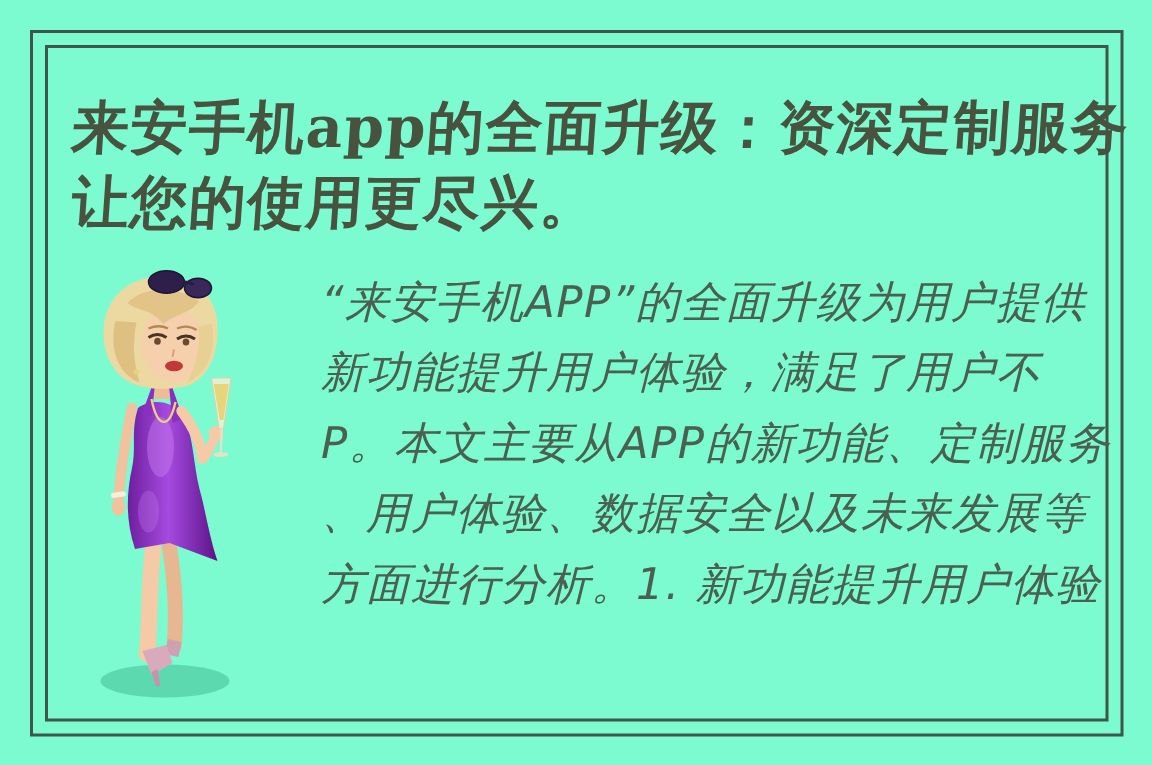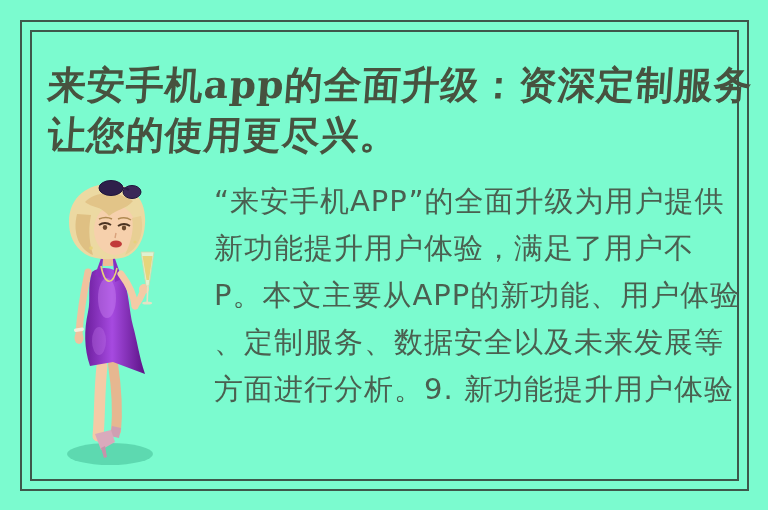--- a/index.html
+++ b/index.html
@@ -15,21 +15,21 @@
   .inner-frame{position:absolute;left:30px;top:30px;width:709px;height:451px;
     border:2px solid var(--frame-border);}
   .title{position:absolute;left:48px;top:60px;width:692px;
     color:var(--title-text);
     font-family:"DejaVu Serif",serif;font-weight:bold;
     font-size:38px;line-height:50px;letter-spacing:1px;}
   .title .t-line{display:block;white-space:nowrap;transform:skewX(-4deg);}
   .figure-wrap{position:absolute;left:55px;top:176px;width:112px;height:292px;}
   .body-text{position:absolute;left:214px;top:178px;width:534px;
     color:var(--body-text);font-size:29px;line-height:47px;letter-spacing:1px;}
-  .body-text .b-line{display:block;white-space:nowrap;}
+  .body-text .b-line{display:block;white-space:nowrap;font-style:italic;}
 </style>
 </head>
 <body>
 
 <div class="page">
 
   <div class="outer-frame"></div>
   <div class="inner-frame"></div>
 
   <h1 class="title">
@@ -122,18 +122,18 @@
       <g>
         <circle cx="36" cy="72" r="1.8" fill="#E8D27A"></circle>
         <circle cx="80" cy="66" r="1.6" fill="#E8D27A"></circle>
       </g>
     </svg>
   </div>
 
   <div class="body-text">
     <span class="b-line">“来安手机APP”的全面升级为用户提供</span>
     <span class="b-line">新功能提升用户体验，满足了用户不</span>
-    <span class="b-line">P。本文主要从APP的新功能、用户体验</span>
-    <span class="b-line">、定制服务、数据安全以及未来发展等</span>
-    <span class="b-line">方面进行分析。9. 新功能提升用户体验</span>
+    <span class="b-line">P。本文主要从APP的新功能、定制服务</span>
+    <span class="b-line">、用户体验、数据安全以及未来发展等</span>
+    <span class="b-line">方面进行分析。1. 新功能提升用户体验</span>
   </div>
 
 </div>
 
 </body></html>

